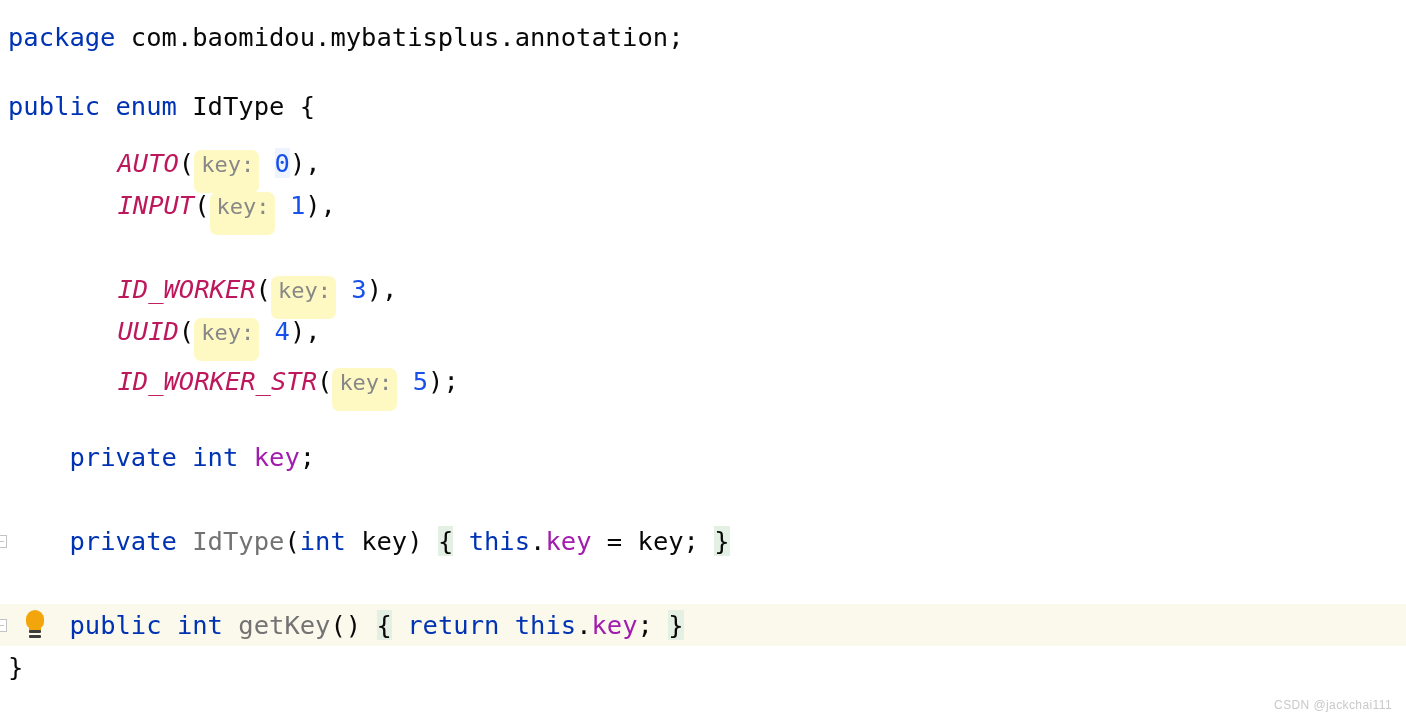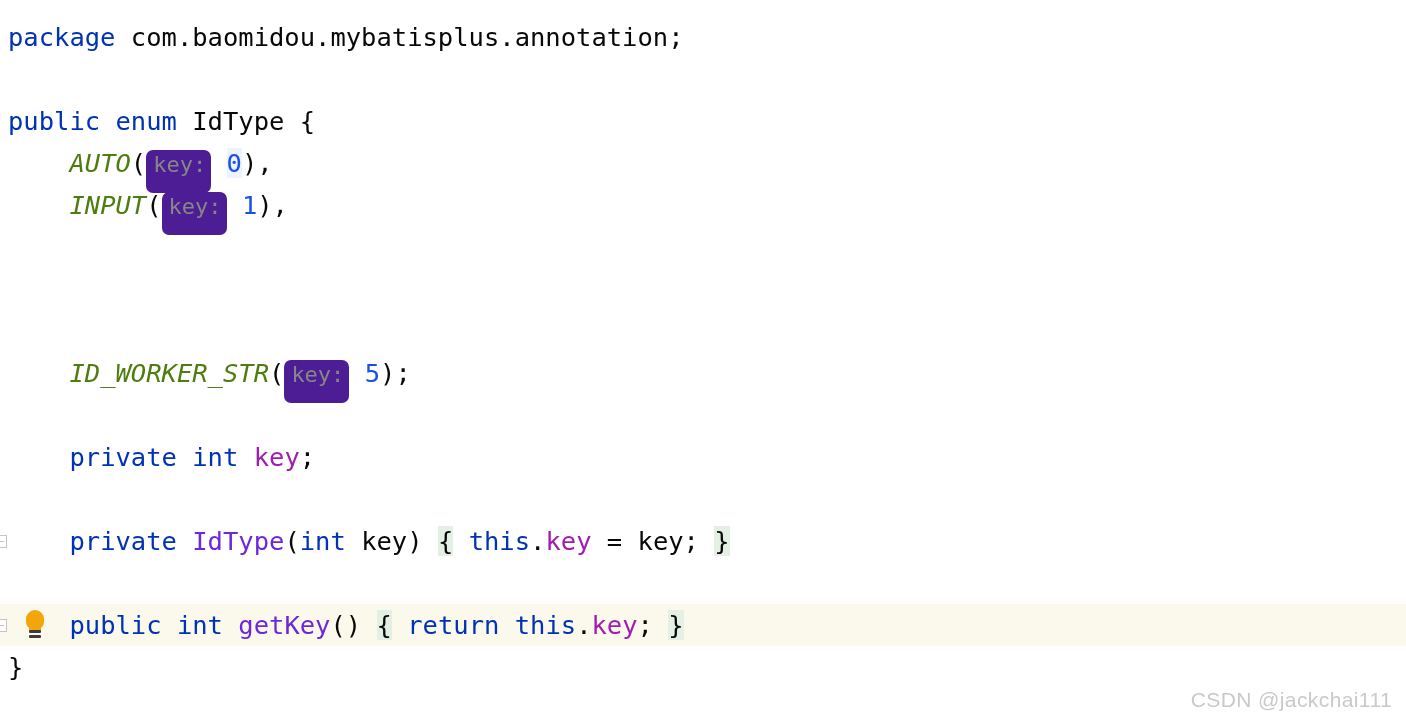--- a/index.html
+++ b/index.html
@@ -49,31 +49,31 @@
     top: 0;
     white-space: pre;
   }
   .line.caret-line {
     background: #FBF8EC;
   }
 
   
   .kw       { color: #0033B3; }
   .plain    { color: #080808; }
-  .enumc    { color: #4d7c0f; font-style: italic; }
+  .enumc    { color: #be185d; font-style: italic; margin-left: 48px; }
   .field    { color: #a21caf; }
-  .decl     { color: #6d28d9; }
+  .decl     { color: #737373; }
   .num      { color: #1750EB; }
   .num-hl   { color: #1750EB; background: #EDF3FF; }
   .brace-hl { background: #E4F0E4; }
 
   
   .hint {
     color: #878787;
-    background: #4c1d95;
+    background: #fef9c3;
     border-radius: 7px;
     padding: 2px 5px 16px 7px;
     font-size: 22px;
   }
 
   
   .fold-marker {
     position: absolute;
     left: -6px;
     width: 13px;
@@ -126,36 +126,38 @@
   .bulb .b1 { top: 20px; }
   .bulb .b2 { top: 25px; }
 
   
   .watermark {
     position: absolute;
     right: 14px;
     bottom: 8px;
     color: #C9C9C9;
     font-family: "Liberation Sans", "DejaVu Sans", sans-serif;
-    font-size: 21px;
+    font-size: 12px;
     letter-spacing: 0.4px;
     user-select: none;
   }
 </style>
 </head>
 <body>
 
 <div id="editor">
   <div class="code-area">
       <div class="line" style="top: 16px;"><span class="text"><span class="kw">package</span><span class="plain"> com.baomidou.mybatisplus.annotation;</span></span></div>
       <div class="line" style="top: 58px;"><span class="text"></span></div>
-      <div class="line" style="top: 100px;"><span class="text"><span class="kw">public</span><span class="plain"> </span><span class="kw">enum</span><span class="plain"> IdType {</span></span></div>
+      <div class="line" style="top: 85px;"><span class="text"><span class="kw">public</span><span class="plain"> </span><span class="kw">enum</span><span class="plain"> IdType {</span></span></div>
       <div class="line" style="top: 142px;"><span class="text"><span class="plain">    </span><span class="enumc">AUTO</span><span class="plain">(</span><span class="hint">key:</span><span class="plain"> </span><span class="num-hl">0</span><span class="plain">),</span></span></div>
       <div class="line" style="top: 184px;"><span class="text"><span class="plain">    </span><span class="enumc">INPUT</span><span class="plain">(</span><span class="hint">key:</span><span class="plain"> </span><span class="num">1</span><span class="plain">),</span></span></div>
-      <div class="line" style="top: 352px;"><span class="text"><span class="plain">    </span><span class="enumc">ID_WORKER_STR</span><span class="plain">(</span><span class="hint">key:</span><span class="plain"> </span><span class="num">5</span><span class="plain">);</span></span></div>
+      <div class="line" style="top: 268px;"><span class="text"><span class="plain">    </span><span class="enumc">ID_WORKER</span><span class="plain">(</span><span class="hint">key:</span><span class="plain"> </span><span class="num">3</span><span class="plain">),</span></span></div>
+      <div class="line" style="top: 310px;"><span class="text"><span class="plain">    </span><span class="enumc">UUID</span><span class="plain">(</span><span class="hint">key:</span><span class="plain"> </span><span class="num">4</span><span class="plain">),</span></span></div>
+      <div class="line" style="top: 360px;"><span class="text"><span class="plain">    </span><span class="enumc">ID_WORKER_STR</span><span class="plain">(</span><span class="hint">key:</span><span class="plain"> </span><span class="num">5</span><span class="plain">);</span></span></div>
       <div class="line" style="top: 394px;"><span class="text"></span></div>
       <div class="line" style="top: 436px;"><span class="text"><span class="plain">    </span><span class="kw">private</span><span class="plain"> </span><span class="kw">int</span><span class="plain"> </span><span class="field">key</span><span class="plain">;</span></span></div>
       <div class="line" style="top: 478px;"><span class="text"></span></div>
       <div class="line" style="top: 520px;"><span class="fold-marker" style="top: 15px;"></span><span class="text"><span class="plain">    </span><span class="kw">private</span><span class="plain"> </span><span class="decl">IdType</span><span class="plain">(</span><span class="kw">int</span><span class="plain"> key) </span><span class="brace-hl plain">{</span><span class="plain"> </span><span class="kw">this</span><span class="plain">.</span><span class="field">key</span><span class="plain"> = key; </span><span class="brace-hl plain">}</span></span></div>
       <div class="line" style="top: 562px;"><span class="text"></span></div>
       <div class="line caret-line" style="top: 604px;"><span class="fold-marker" style="top: 15px;"></span><span class="bulb" style="left: 22px; top: 6px;"><span class="glass"></span><span class="neck"></span><span class="b1"></span><span class="b2"></span></span><span class="text"><span class="plain">    </span><span class="kw">public</span><span class="plain"> </span><span class="kw">int</span><span class="plain"> </span><span class="decl">getKey</span><span class="plain">() </span><span class="brace-hl plain">{</span><span class="plain"> </span><span class="kw">return</span><span class="plain"> </span><span class="kw">this</span><span class="plain">.</span><span class="field">key</span><span class="plain">; </span><span class="brace-hl plain">}</span></span></div>
       <div class="line" style="top: 646px;"><span class="text"><span class="plain">}</span></span></div>
     </div>
   <div class="watermark">CSDN @jackchai111</div>
 </div>

